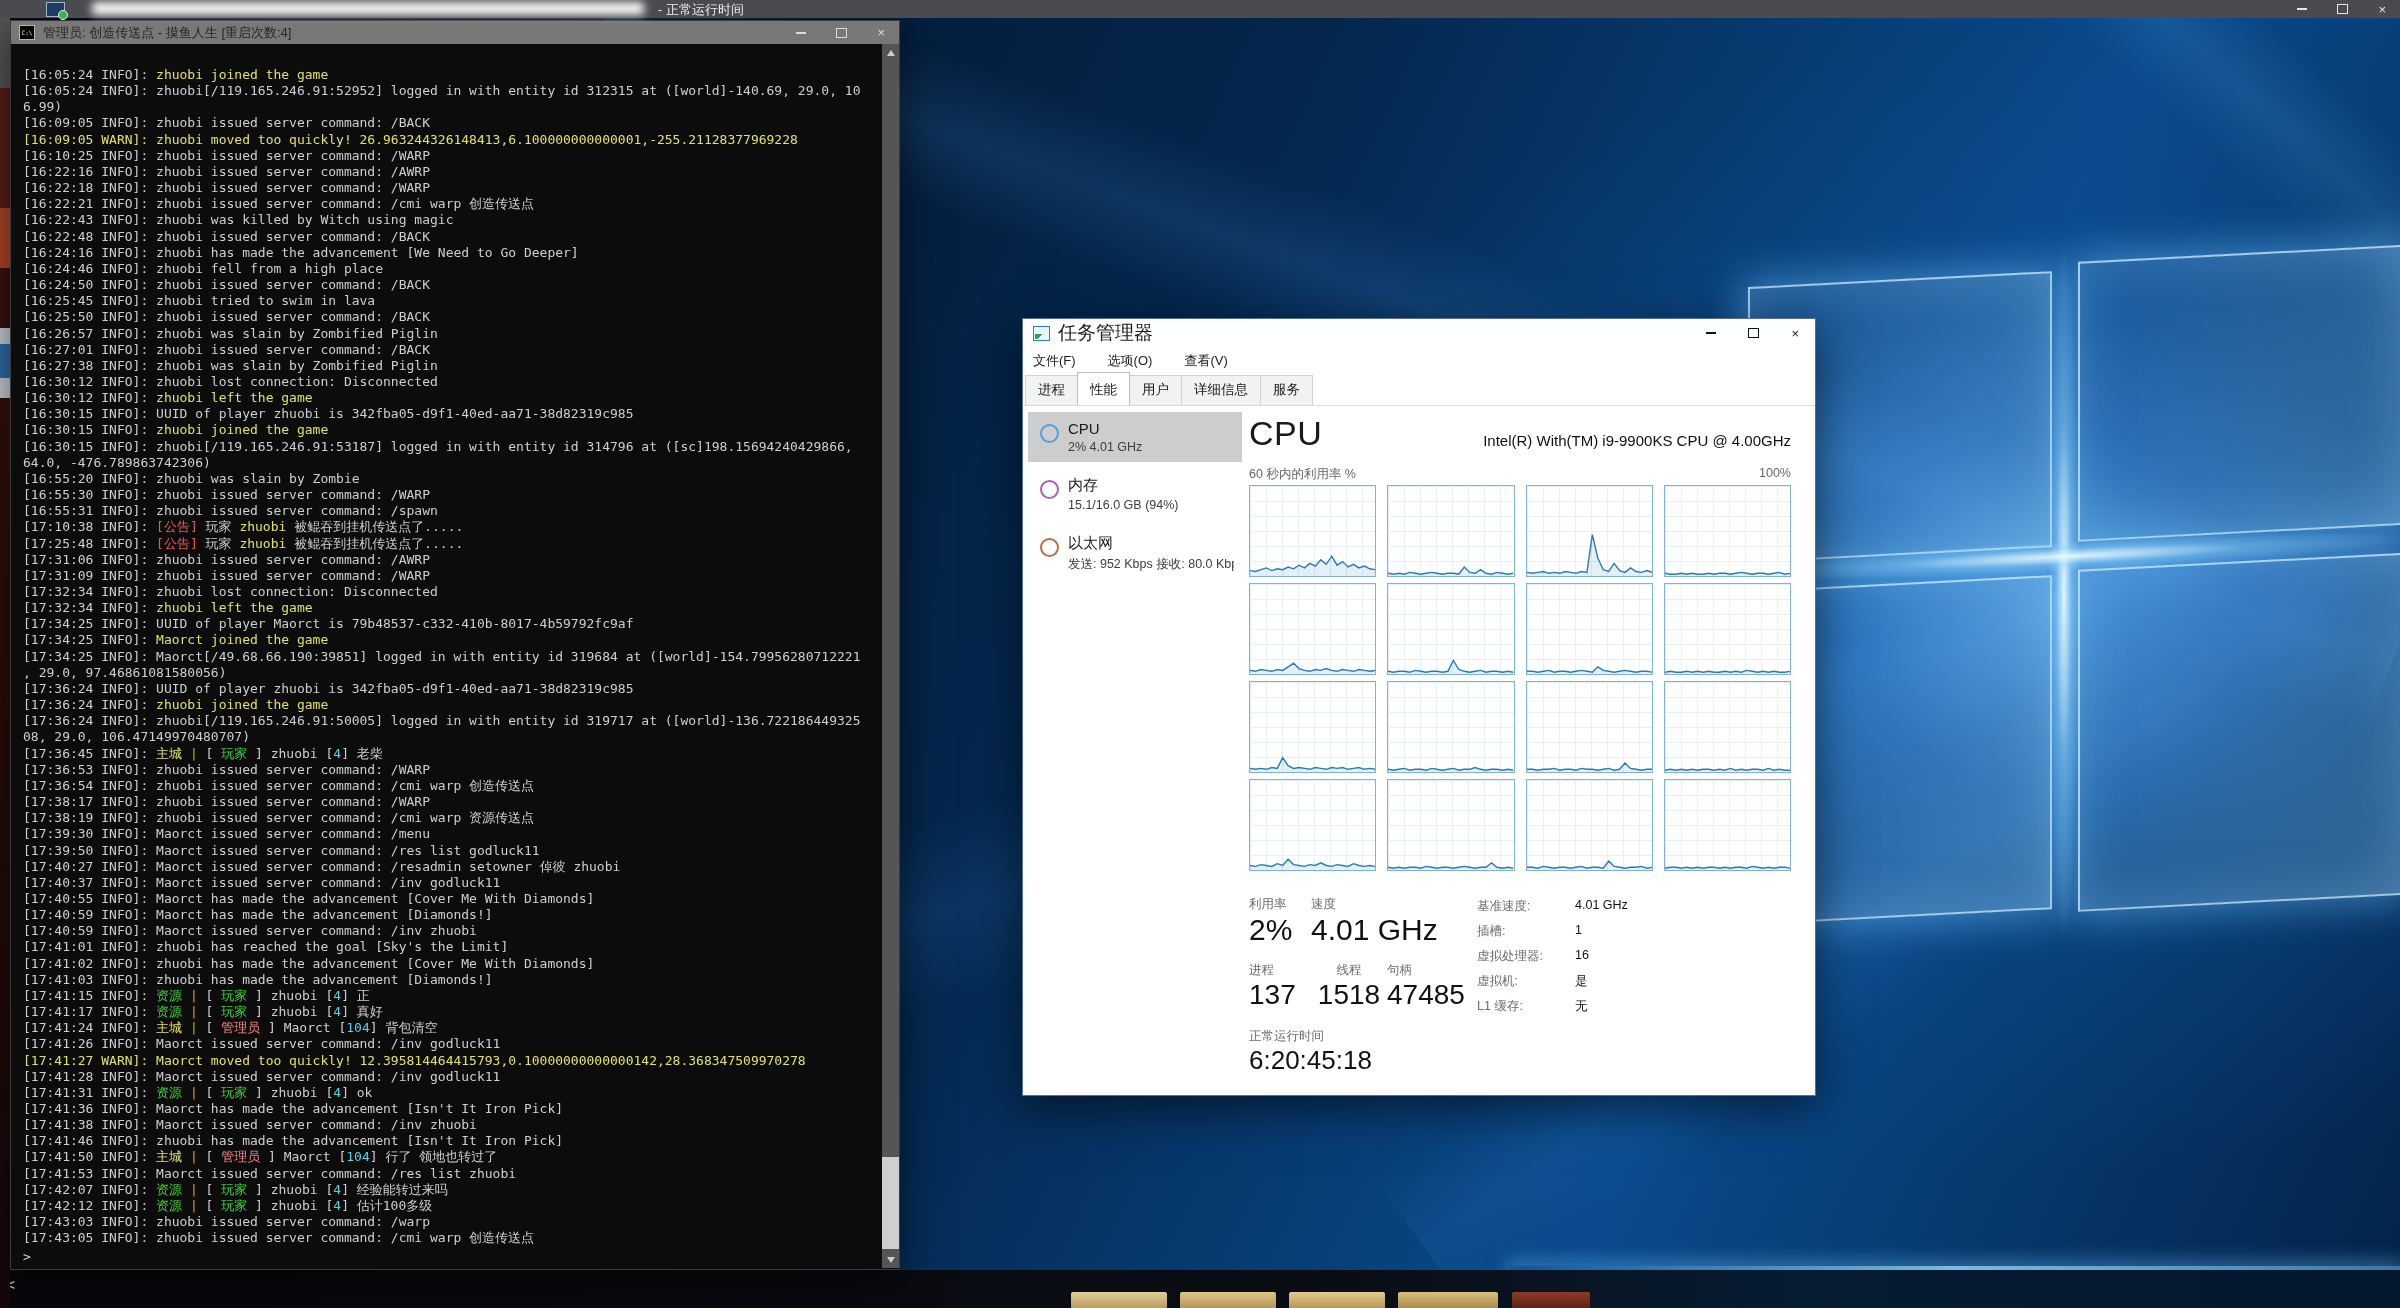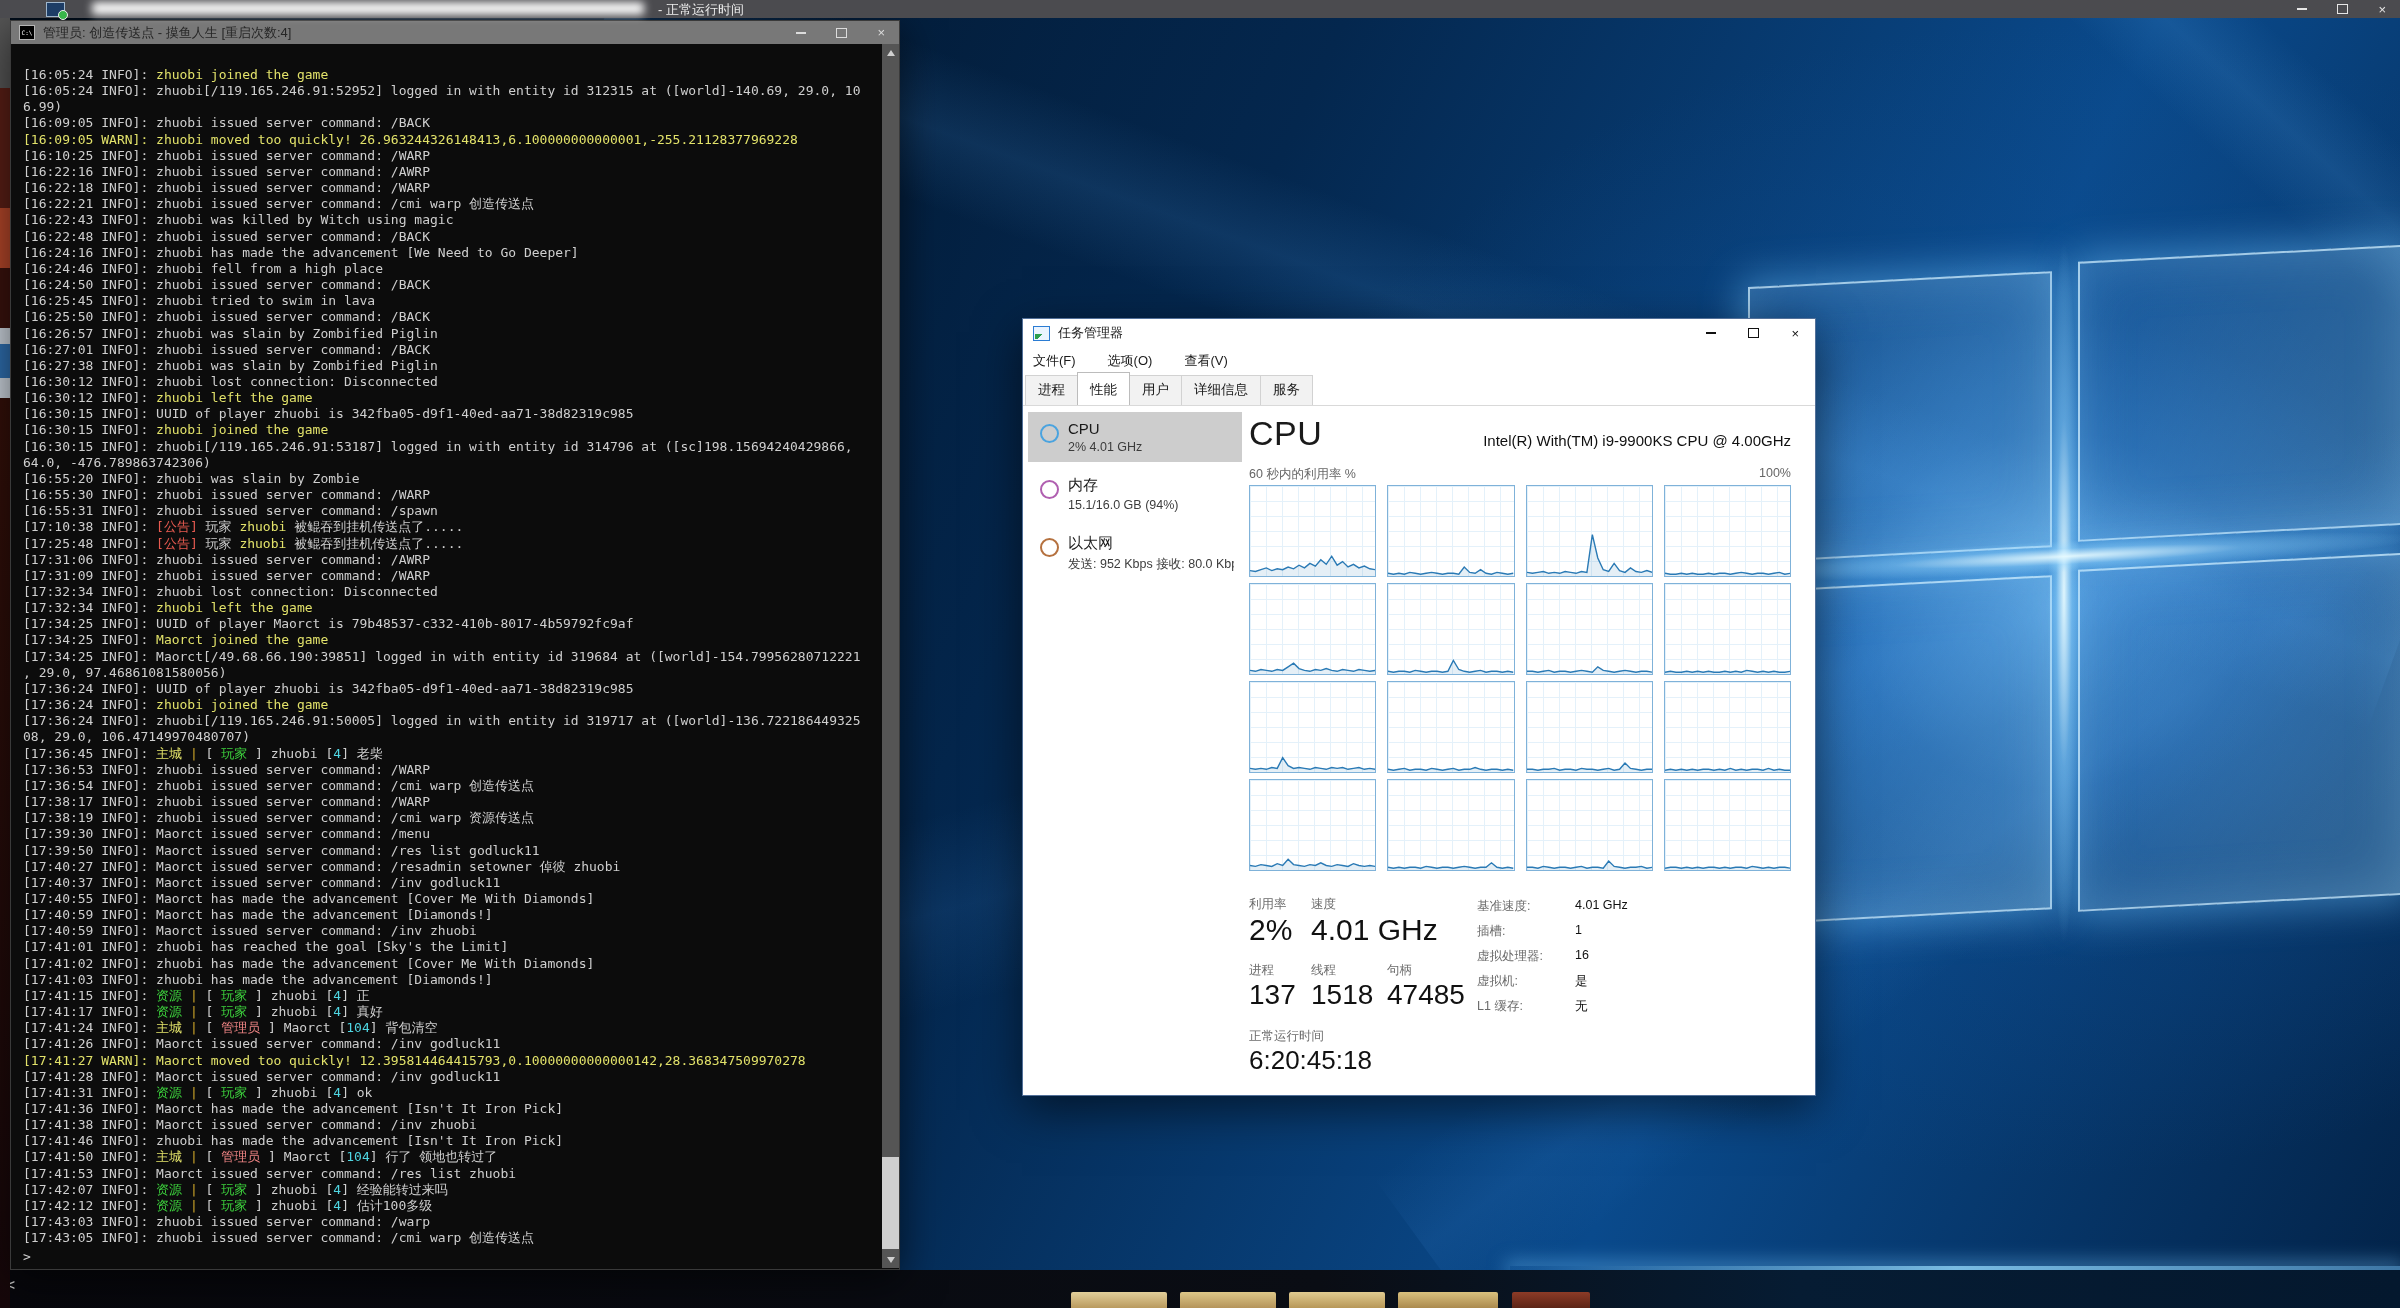--- a/index.html
+++ b/index.html
@@ -85,21 +85,21 @@
   .tri-up{width:0;height:0;border-left:4px solid transparent;border-right:4px solid transparent;border-bottom:6px solid #cfcfcf;}
   .tri-down{width:0;height:0;border-left:4px solid transparent;border-right:4px solid transparent;border-top:6px solid #cfcfcf;}
   .scroll-thumb{position:absolute;left:0;bottom:19px;width:17px;height:92px;background:#cfcfcf;}
   
   .taskmgr{position:absolute;left:1022px;top:318px;width:792px;height:776px;background:#fff;
     border:1px solid #527099;box-shadow:0 14px 44px rgba(0,0,0,.55);z-index:20;font-size:13px;color:#1a1a1a;}
   .tm-titlebar{position:absolute;left:0;top:0;width:100%;height:28px;background:#fff;display:flex;align-items:center;}
   .tm-icon{width:15px;height:13px;margin-left:10px;border:1.5px solid #2b7cd3;position:relative;background:#eaf4ff;}
   .tm-icon:after{content:"";position:absolute;left:1px;bottom:1px;width:9px;height:5px;
     background:linear-gradient(135deg,#2b9e4f 50%,transparent 50%);}
-  .tm-title{margin-left:8px;font-size:13px;}
+  .tm-title{margin-left:8px;font-size:19px;}
   .tm-controls{position:absolute;right:16px;top:0;height:28px;display:flex;gap:32px;align-items:center;color:#111;}
   .tm-controls .ctl-min{background:#111;}
   .tm-controls .ctl-max{border-color:#111;}
   .tm-menubar{position:absolute;left:6px;top:30px;height:24px;display:flex;gap:24px;align-items:center;}
   .tm-menu{padding:2px 4px;}
   .tm-tabs{position:absolute;left:2px;top:58px;height:28px;display:flex;align-items:flex-end;}
   .tm-tab{padding:5px 12px 6px 12px;border:1px solid #d2d2d2;border-bottom:none;background:#f2f2f2;
     margin-right:-1px;font-size:13.5px;}
   .tm-tab.sel{background:#fff;padding-top:8px;position:relative;z-index:2;border-color:#bcbcbc;}
   .tm-body{position:absolute;left:0;top:86px;width:792px;height:652px;border-top:1px solid #d9d9d9;}
@@ -125,21 +125,21 @@
     background-size:16px 15px;}
   .core-cell svg{position:absolute;inset:0;width:100%;height:100%;}
   
   .stats{position:absolute;left:0;top:490px;width:542px;}
   .stat-label{font-size:12.5px;color:#6b6b6b;}
   .stat-big{font-size:30px;font-weight:300;color:#111;}
   .stat-mid{font-size:28px;font-weight:300;color:#111;}
   .stat-row1{position:absolute;left:0;top:0;display:flex;gap:0;}
   .sr1c1{width:62px;} .sr1c2{width:150px;}
   .stat-row2{position:absolute;left:0;top:66px;display:flex;}
-  .sr2c1{width:62px;} .sr2c2{width:76px;} .sr2c3{width:120px;}
+  .sr2c1{width:62px;} .sr2c2{width:76px;text-align:center;} .sr2c3{width:120px;}
   .stat-row3{position:absolute;left:0;top:132px;}
   .uptime{font-size:26px;font-weight:300;color:#111;}
   .details{position:absolute;left:228px;top:2px;width:300px;}
   .detail-row{display:flex;margin-bottom:8px;}
   .detail-label{min-width:84px;font-size:12.5px;color:#6b6b6b;}
   .detail-value{font-size:12.5px;color:#111;margin-left:14px;}
   
   .tm-footer{position:absolute;left:0;bottom:0;width:792px;height:38px;border-top:1px solid #dcdcdc;
     display:flex;align-items:center;background:#fff;}
   .chev-circle{width:16px;height:16px;border:1px solid #5a5a5a;border-radius:50%;margin-left:14px;position:relative;}

